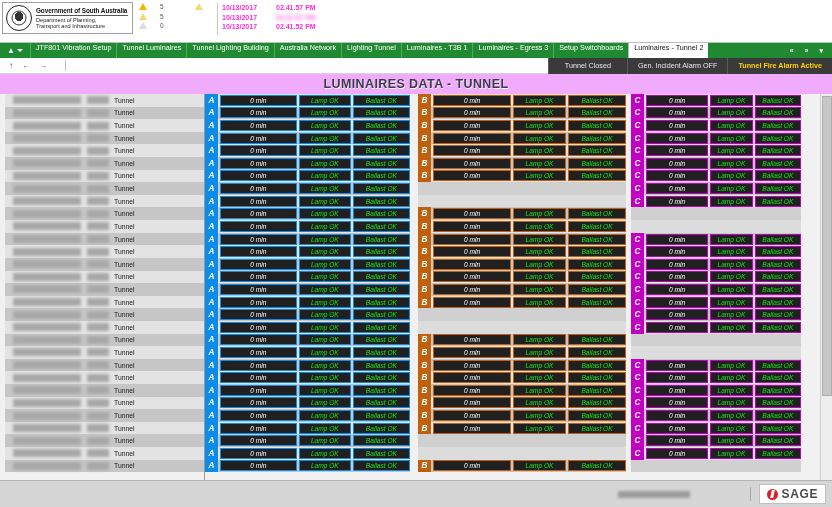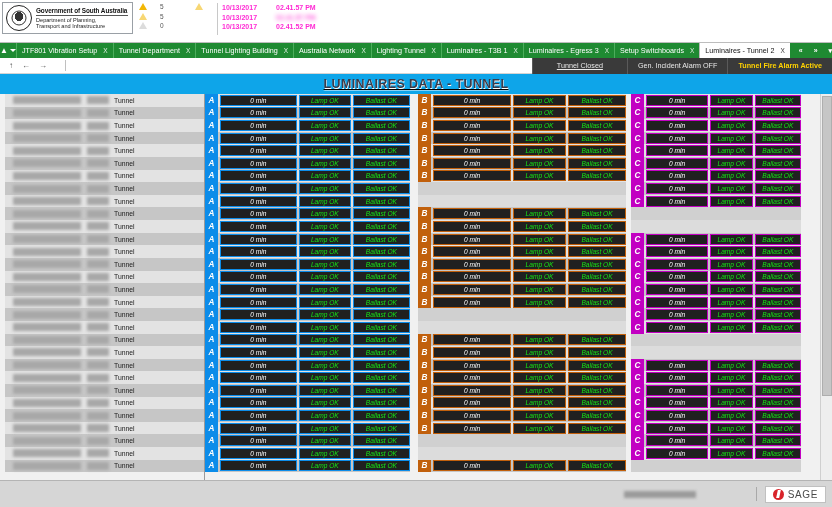--- a/index.html
+++ b/index.html
@@ -72,21 +72,21 @@
   .homebtn {
     width: 30px; display: flex; align-items: center; justify-content: center;
     background: #1f8a32; gap: 2px;
   }
   .home-ico { font-size: 8px; color: #fff; }
   .caret { width:0;height:0;border-left:3px solid transparent;
            border-right:3px solid transparent;border-top:3px solid #fff; }
   .tab {
     display: flex; align-items: center; padding: 0 5px; gap: 6px;
     border-left: 1px solid #4cad5c; font-size: 7.2px; color: #ffffff;
-    white-space: nowrap; background: #1f8a32;
+    white-space: nowrap; background: #1f8a32; flex-direction: column;
   }
   .tab.active { background: #ffffff; color: #111; border-left: 1px solid #bbb; }
   .tabx { font-size: 6.5px; opacity: .85; }
   .tabspacer { flex: 1; background: #1f8a32; }
   .tabctrl { display: flex; align-items: center; gap: 11px; padding: 0 9px; }
   .tabctrl span { color: #fff; font-size: 7px; font-weight: bold; }
 
   
   .subbar {
     position: absolute; top: 58px; left: 0; width: 832px; height: 16px;
@@ -95,28 +95,27 @@
   }
   .navbtns { display: flex; gap: 9px; padding-left: 9px; align-items: center; }
   .navbtns span { font-size: 8px; color: #555; }
   .navsep { width: 1px; height: 11px; background: #c0c0c0; margin-left: 9px; }
   .subspacer { flex: 1; }
   .statusitem {
     height: 16px; display: flex; align-items: center; padding: 0 10px;
     background: #3a3a3a; color: #e8e8e8; font-size: 7.2px;
     border-left: 1px solid #5a5a5a;
   }
-  .statusitem.wide { padding: 0 24px; text-decoration: underline; }
+  .statusitem.wide { padding: 0 16px; }
   .statusitem.alarmon { color: #ffd200; font-weight: bold; }
 
   
   .titlebar {
     position: absolute; top: 74px; left: 0; width: 832px; height: 32px;
-    background: #0ea5e9;
-    text-decoration: underline;
+    background: #f0abfc;
   }
   .pagetitle {
     text-align: center; font-size: 12.5px; font-weight: bold;
     color: #3b3b4a; letter-spacing: 0.4px; line-height: 20px;
     text-shadow: 0.5px 0.5px 0 #fff;
   }
 
   
   .content {
     position: absolute; top: 94px; left: 0; width: 832px; height: 386px;
@@ -188,21 +187,21 @@
     display: flex; align-items: center; gap: 4px; margin-right: 6px;
   }
   .sagemark {
     width: 11px; height: 11px; border-radius: 50%; background: #d8232a;
     position: relative; flex: none;
   }
   .sagemark::after {
     content:""; position:absolute; left:4px; top:1.5px;
     width:3px; height:8px; background:#fff; transform: skewX(-12deg);
   }
-  .sagetext { font-size: 10px; font-weight: normal; color: #4a4a4a;
+  .sagetext { font-size: 12px; font-weight: bold; color: #4a4a4a;
               letter-spacing: 0.6px; }
 
   .vscroll {
     position: absolute; right: 0; top: 94px; width: 12px; height: 386px;
     background: #eeeeee; border-left: 1px solid #cfcfcf;
   }
   .vthumb { position: absolute; left: 1px; top: 2px; width: 10px;
             height: 300px; background: #c6c6c6; border: 1px solid #aeaeae; }
 </style>
 </head>
@@ -273,21 +272,21 @@
     <div class="homebtn">
       <span class="home-ico">▲</span>
       <span class="caret"></span>
     </div>
     <div id="tabs-host" style="display:flex;">
         <div class="tab">
           <span>JTF801 Vibration Setup</span>
           <span class="tabx">X</span>
         </div>
         <div class="tab">
-          <span>Tunnel Department</span>
+          <span>Tunnel Luminaires</span>
           <span class="tabx">X</span>
         </div>
         <div class="tab">
           <span>Tunnel Lighting Building</span>
           <span class="tabx">X</span>
         </div>
         <div class="tab">
           <span>Australia Network</span>
           <span class="tabx">X</span>
         </div>

